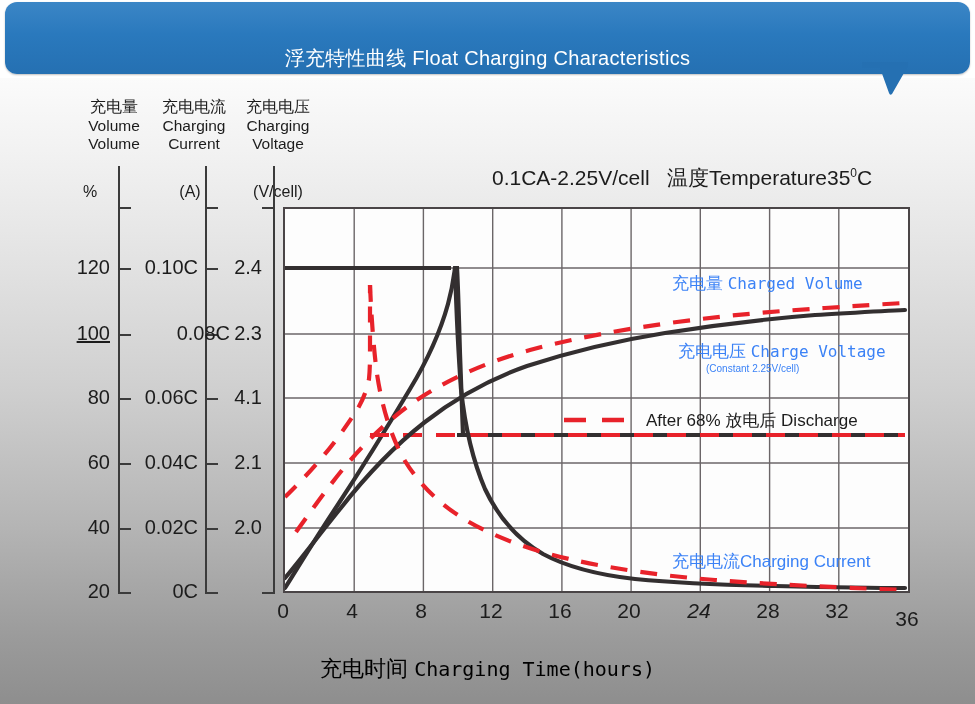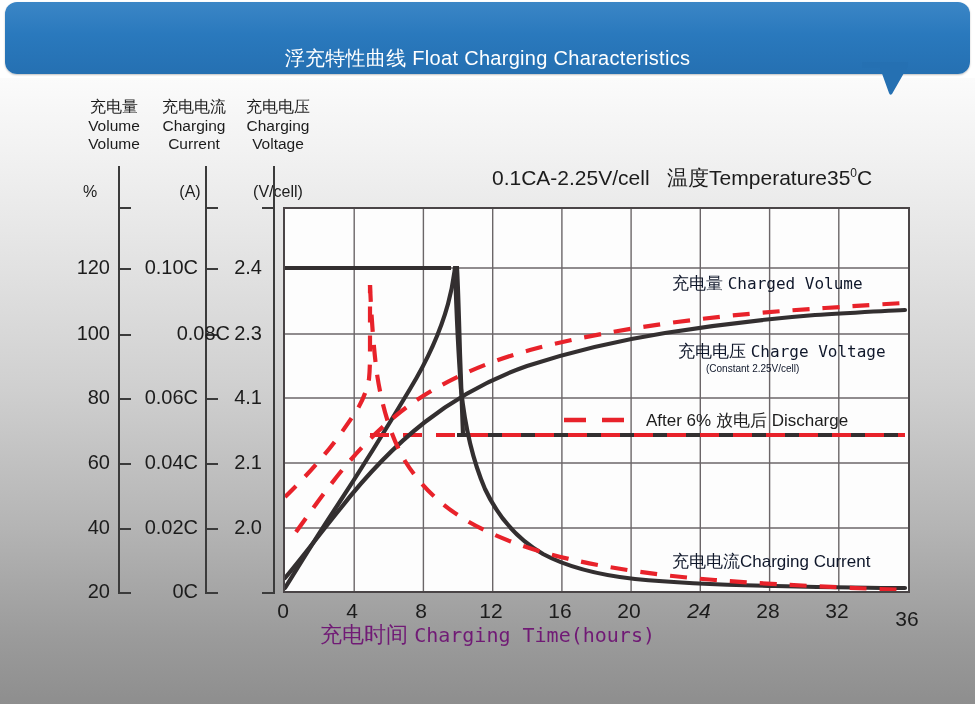--- a/index.html
+++ b/index.html
@@ -80,28 +80,28 @@
 
   
   #cond{
     position:absolute;left:492px;top:164px;
     font-size:21px;color:#1c1c1c;white-space:nowrap;
   }
   #cond sup{font-size:12px;vertical-align:super;}
 
   
   #xcaption{
-    position:absolute;left:0;top:620px;width:975px;text-align:center;
-    font-size:22px;color:#701a75;
+    position:absolute;left:0;top:654px;width:975px;text-align:center;
+    font-size:22px;color:#000000;
   }
   #xcaption .mono{font-family:"DejaVu Sans Mono",monospace;font-size:20px;}
 
   
   .inlabel{
-    position:absolute;color:#0f172a;white-space:nowrap;
+    position:absolute;color:#3b82f6;white-space:nowrap;
   }
   #lbl-volume{left:672px;top:272px;font-size:17px;}
   #lbl-volume .mono{font-family:"DejaVu Sans Mono",monospace;font-size:16px;}
   #lbl-voltage{left:678px;top:340px;font-size:17px;}
   #lbl-voltage .mono{font-family:"DejaVu Sans Mono",monospace;font-size:16px;}
   #lbl-voltage-sub{left:706px;top:363px;font-size:10px;}
   #lbl-current{left:672px;top:550px;font-size:17px;}
 
   
   #legend{position:absolute;left:560px;top:405px;}
@@ -133,21 +133,21 @@
 <div class="ax-rule" style="left:118px;top:166px;height:428px;"></div>
 <div class="ax-tick" style="left:120px;top:207px;"></div>
 <div class="ax-tick" style="left:120px;top:268px;"></div>
 <div class="ax-tick" style="left:120px;top:334px;"></div>
 <div class="ax-tick" style="left:120px;top:398px;"></div>
 <div class="ax-tick" style="left:120px;top:463px;"></div>
 <div class="ax-tick" style="left:120px;top:528px;"></div>
 <div class="ax-tick" style="left:120px;top:592px;"></div>
 
 <div class="tickval" style="left:40px;top:256px;width:70px;">120</div>
-<div class="tickval" style="left:40px;top:322px;width:70px;">100</div>
+<div class="tickval" style="left:40px;top:322px;width:70px;text-decoration:underline;">100</div>
 <div class="tickval" style="left:40px;top:386px;width:70px;">80</div>
 <div class="tickval" style="left:40px;top:451px;width:70px;">60</div>
 <div class="tickval" style="left:40px;top:516px;width:70px;">40</div>
 <div class="tickval" style="left:40px;top:580px;width:70px;">20</div>
 
 <div class="ax-head" style="left:150px;top:98px;width:88px;">
   <div class="cn">充电电流</div>
   <div>Charging</div>
   <div>Current</div>
 </div>
@@ -255,21 +255,21 @@
   <span>充电电流</span><span>Charging Current</span>
 </div>
 
 <div id="legend">
   <div class="leg-row">
     <div class="leg-swatch">
       <svg width="78" height="30" viewBox="0 0 78 30">
         <line x1="4" y1="15" x2="74" y2="15" stroke="#e8222a" stroke-width="4.4" stroke-dasharray="22,16"></line>
       </svg>
     </div>
-    <div class="leg-text">After 6% 放电后 Discharge</div>
+    <div class="leg-text">After 68% 放电后 Discharge</div>
   </div>
 </div>
 
 <div class="xtick" style="left:261px;top:599px;">0</div>
 <div class="xtick" style="left:330px;top:599px;">4</div>
 <div class="xtick" style="left:399px;top:599px;">8</div>
 <div class="xtick" style="left:469px;top:599px;">12</div>
 <div class="xtick" style="left:538px;top:599px;">16</div>
 <div class="xtick" style="left:607px;top:599px;">20</div>
 <div class="xtick" style="left:677px;top:599px;font-style:italic;">24</div>

